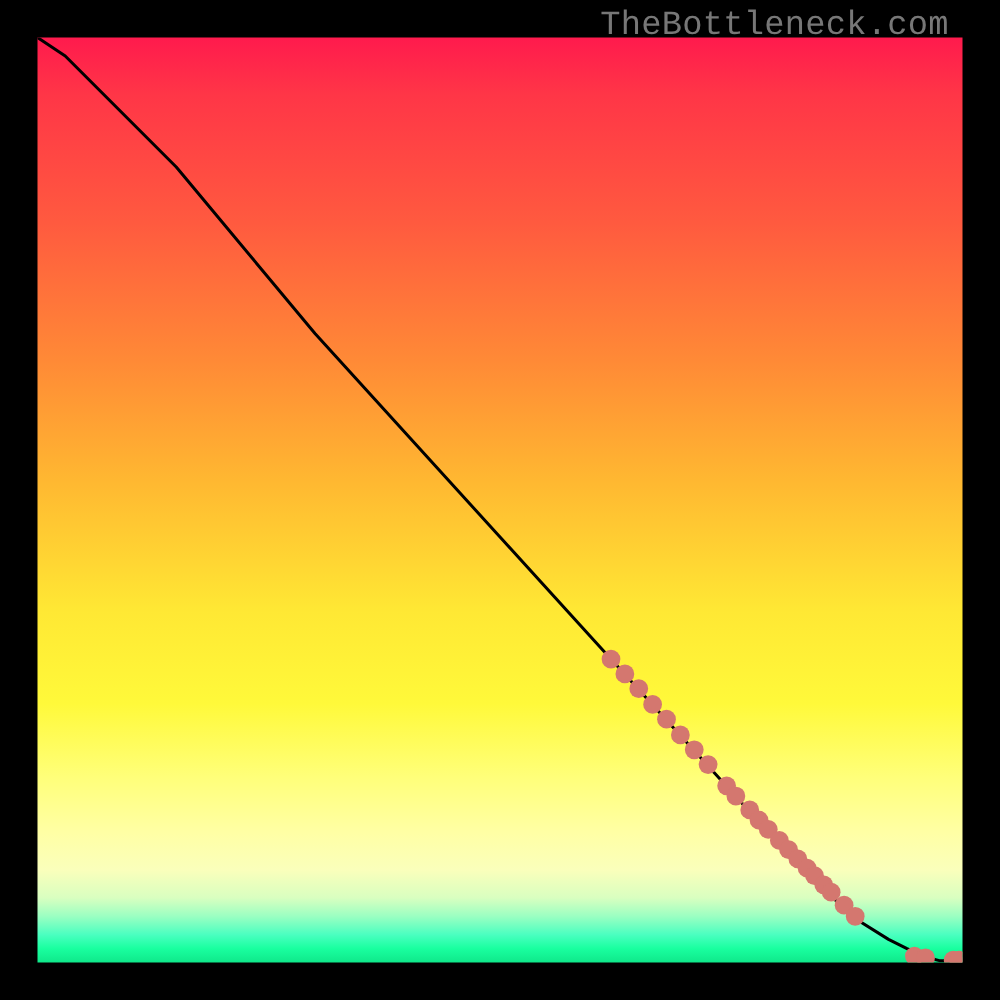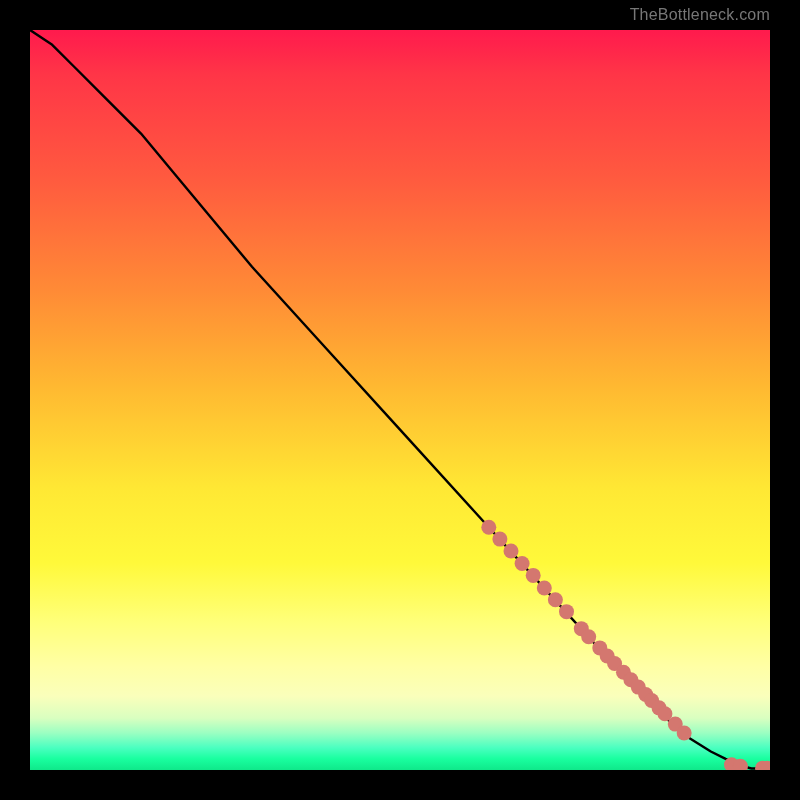--- a/index.html
+++ b/index.html
@@ -40,25 +40,26 @@
       #d9ffc0 93%,
       #9bffc2 95%,
       #4affc0 97%,
       #19ff9f 98.5%,
       #0fe88a 100%
     );
   }
   .watermark {
     position: absolute;
     top: 6px;
-    right: 30px;
+    right: 41px;
     color: #777;
-    font-size: 16px;
+    font-size: 27px;
     font-weight: 500;
     letter-spacing: 0.2px;
+    font-family: Liberation Mono, monospace;
   }
   svg.overlay {
     position: absolute;
     left: 0;
     top: 0;
     width: 740px;
     height: 740px;
   }
 </style>
 </head>

